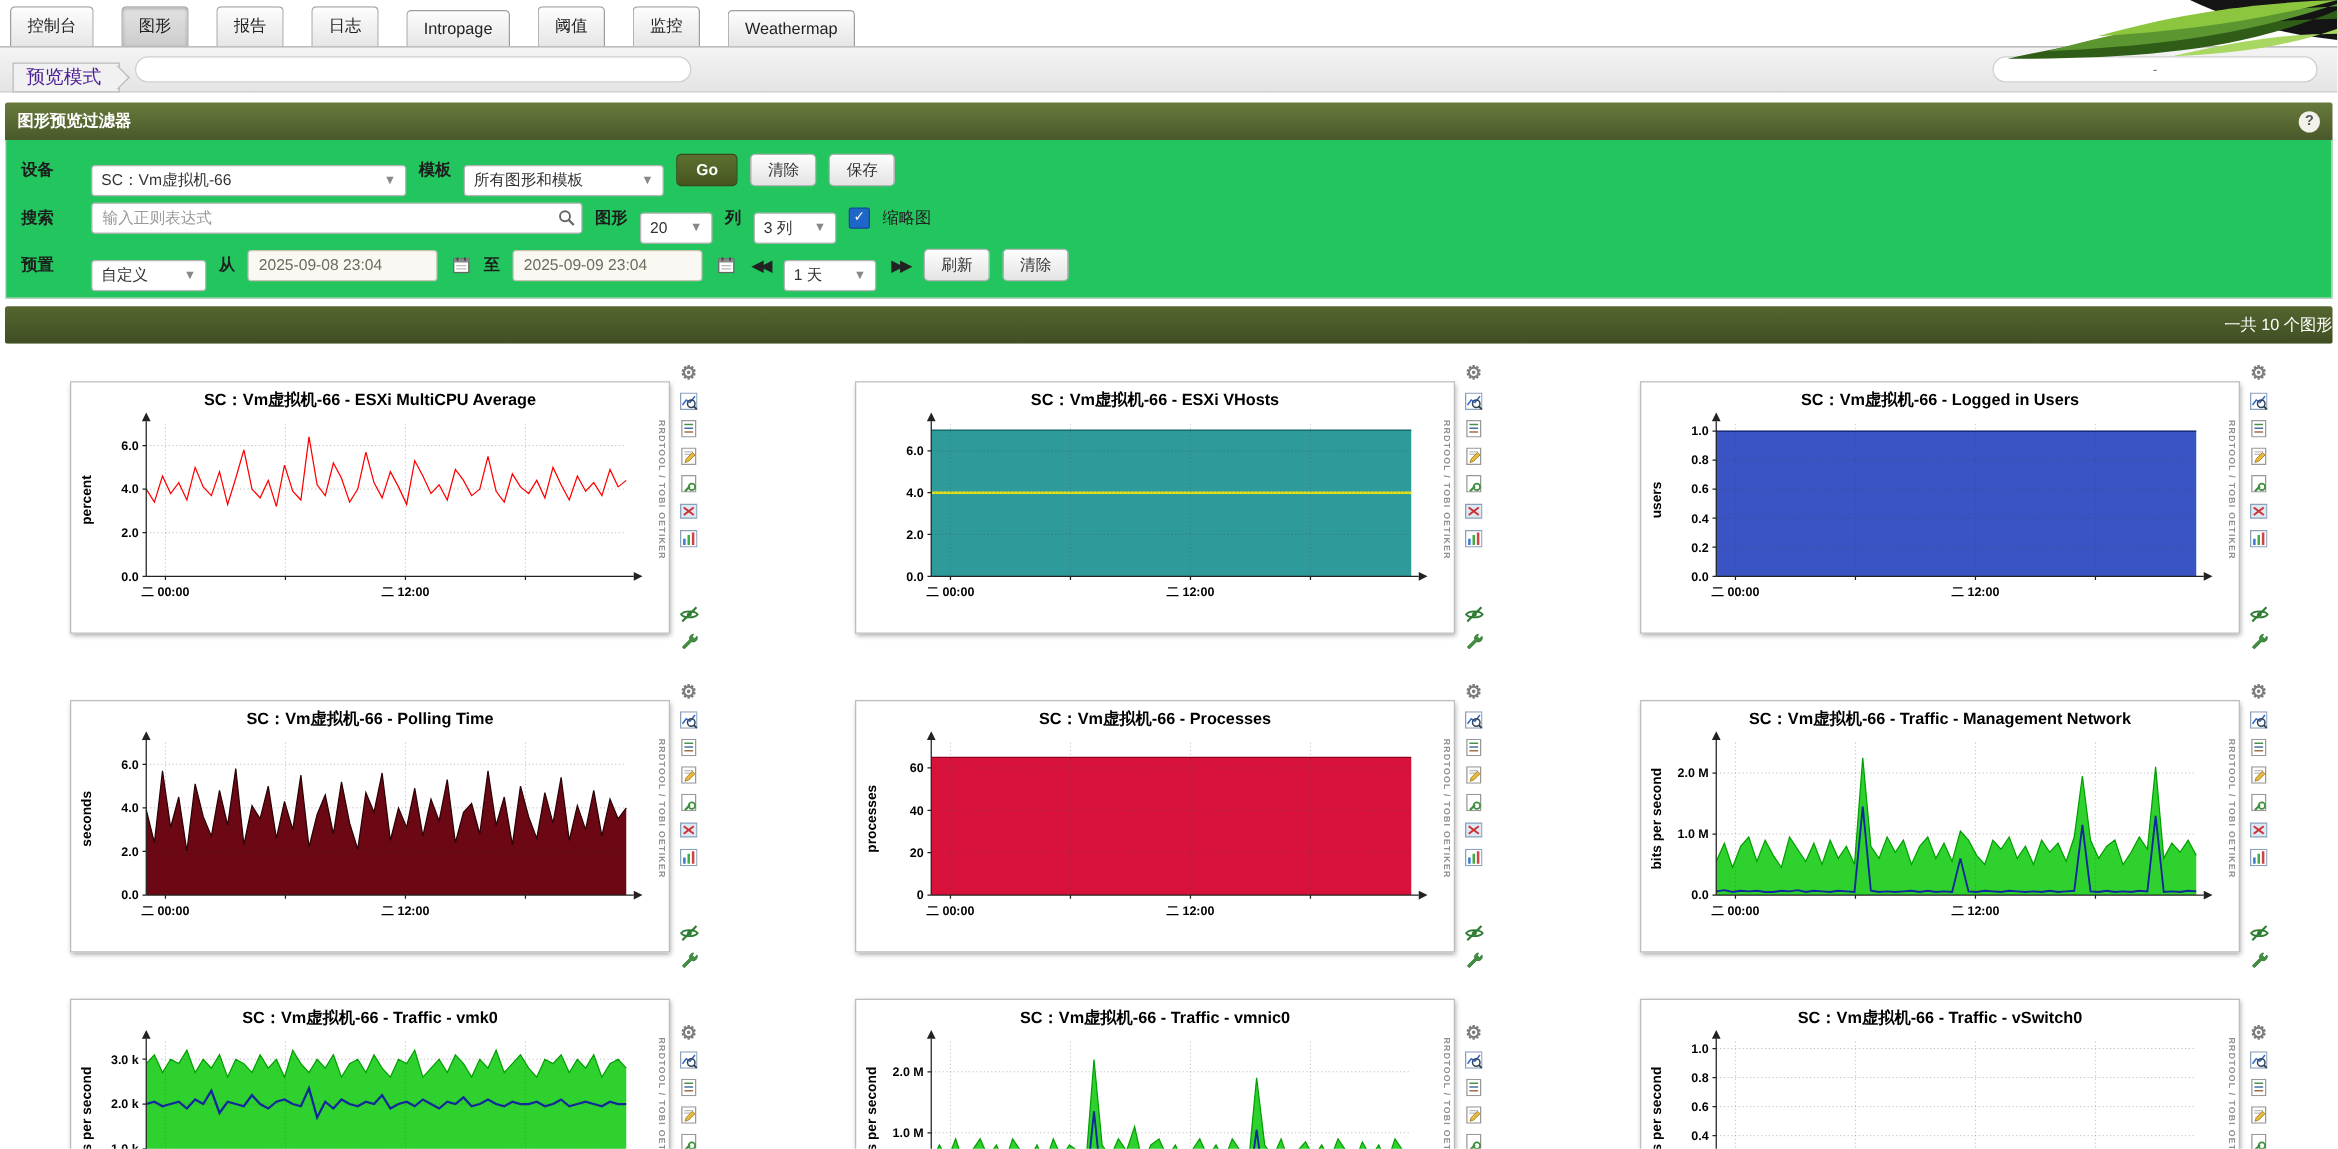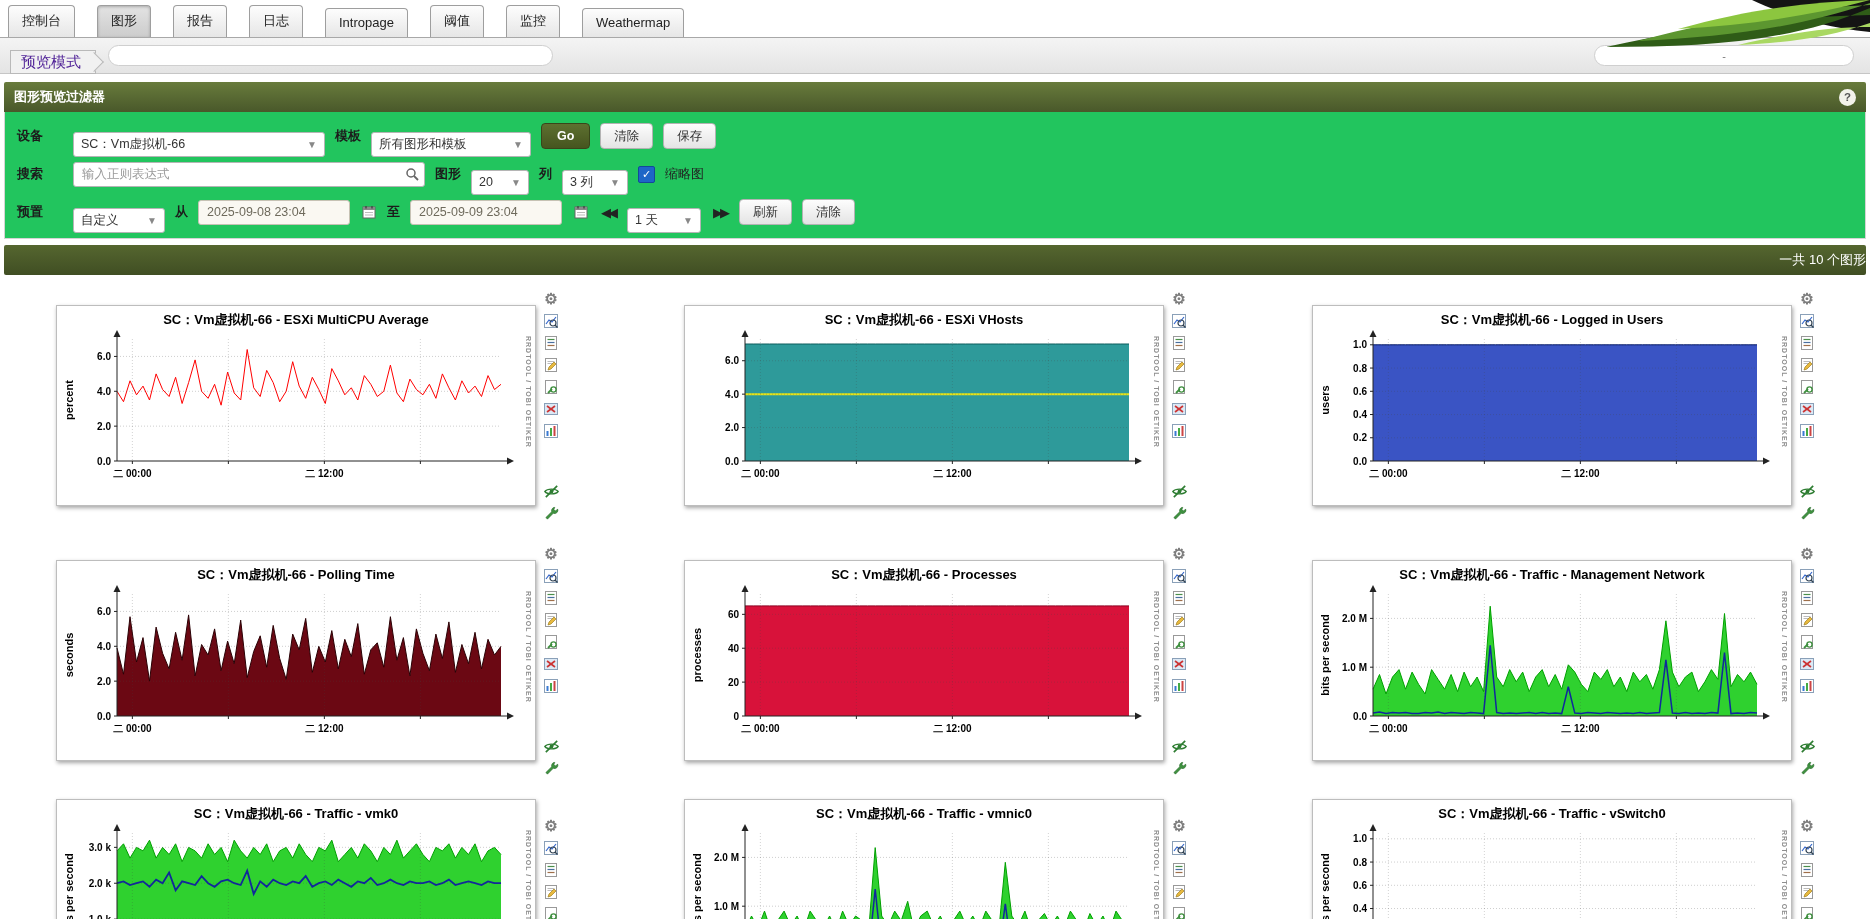--- a/index.html
+++ b/index.html
@@ -38,21 +38,21 @@
   .sel{background:#fff;border:1px solid #b5b5b5;border-radius:3px;height:25px;box-sizing:border-box;
     display:inline-flex;align-items:center;padding:0 7px;font-size:12.5px;color:#333;cursor:pointer;gap:6px;margin-top:16px;}
   .sel .chev{margin-left:auto;color:#888;font-size:10px;}
   .w-device{width:252px;}.w-template{width:160px;}.w-graphs{width:58px;}.w-cols{width:66px;}
   .w-preset{width:92px;gap:26px;}.w-interval{width:74px;}
   .btn{background:linear-gradient(#fdfdfd,#e4e4e4);border:1px solid #b3b3b3;border-radius:4px;
     height:26px;padding:0 13px;font-size:12.5px;color:#333;cursor:pointer;font-family:inherit;}
   .gobtn{background:linear-gradient(#5d7030,#46551f);border:1px solid #39451a;border-radius:4px;
     height:26px;padding:0 15px;font-size:12.5px;color:#fff;font-weight:bold;cursor:pointer;font-family:inherit;}
   .searchwrap{position:relative;display:inline-flex;}
-  .searchwrap input{width:352px;height:25px;box-sizing:border-box;border:1px solid #b5b5b5;border-radius:3px;
+  .searchwrap input{width:393px;height:25px;box-sizing:border-box;border:1px solid #b5b5b5;border-radius:3px;
     padding:0 26px 0 8px;font-size:12.5px;color:#333;font-family:inherit;}
   .searchwrap input::placeholder{color:#9a9a9a;}
   .searchwrap .sic{position:absolute;right:6px;top:5px;}
   .datebox{background:#faf8f2;border:1px solid #c6c2b4;border-radius:3px;height:25px;box-sizing:border-box;
     width:152px;padding:0 8px;font-size:12.5px;color:#6e6a5c;font-family:inherit;}
   .navarrow{font-size:13px;color:#222;letter-spacing:-3px;cursor:pointer;padding:0 2px;user-select:none;}
   .cb{width:15px;height:15px;background:#1e66c7;border:1px solid #14489a;border-radius:2px;color:#fff;
     font-size:11px;line-height:14px;text-align:center;cursor:pointer;}
   
   .sumbar{margin:6px 4px 0;background:linear-gradient(#55662f,#404e23);color:#fff;font-size:13px;

